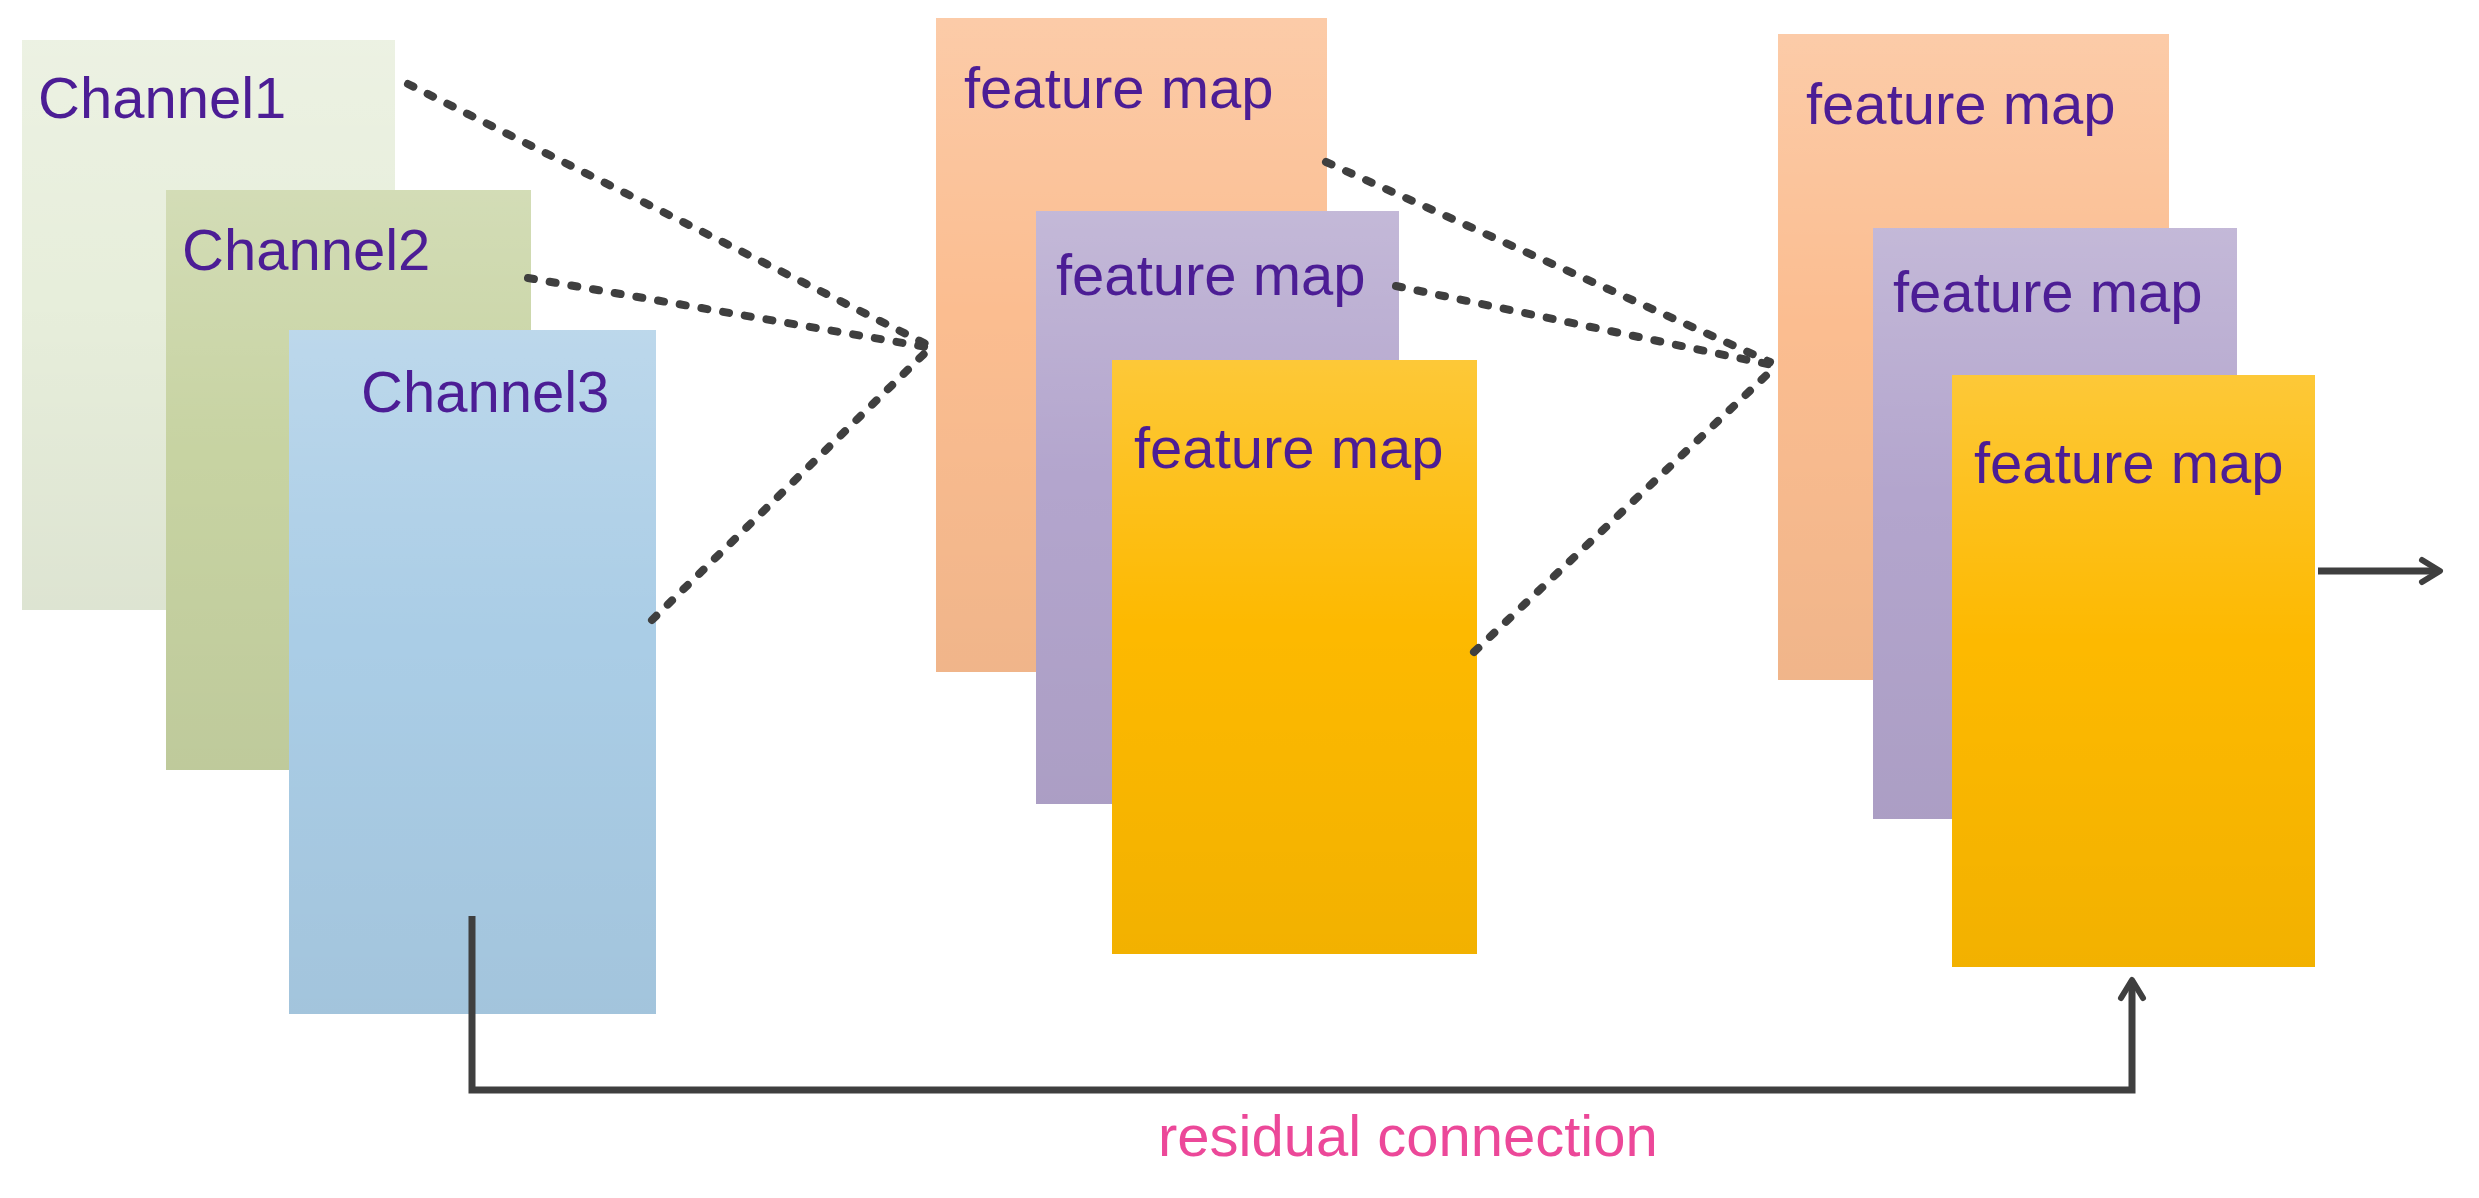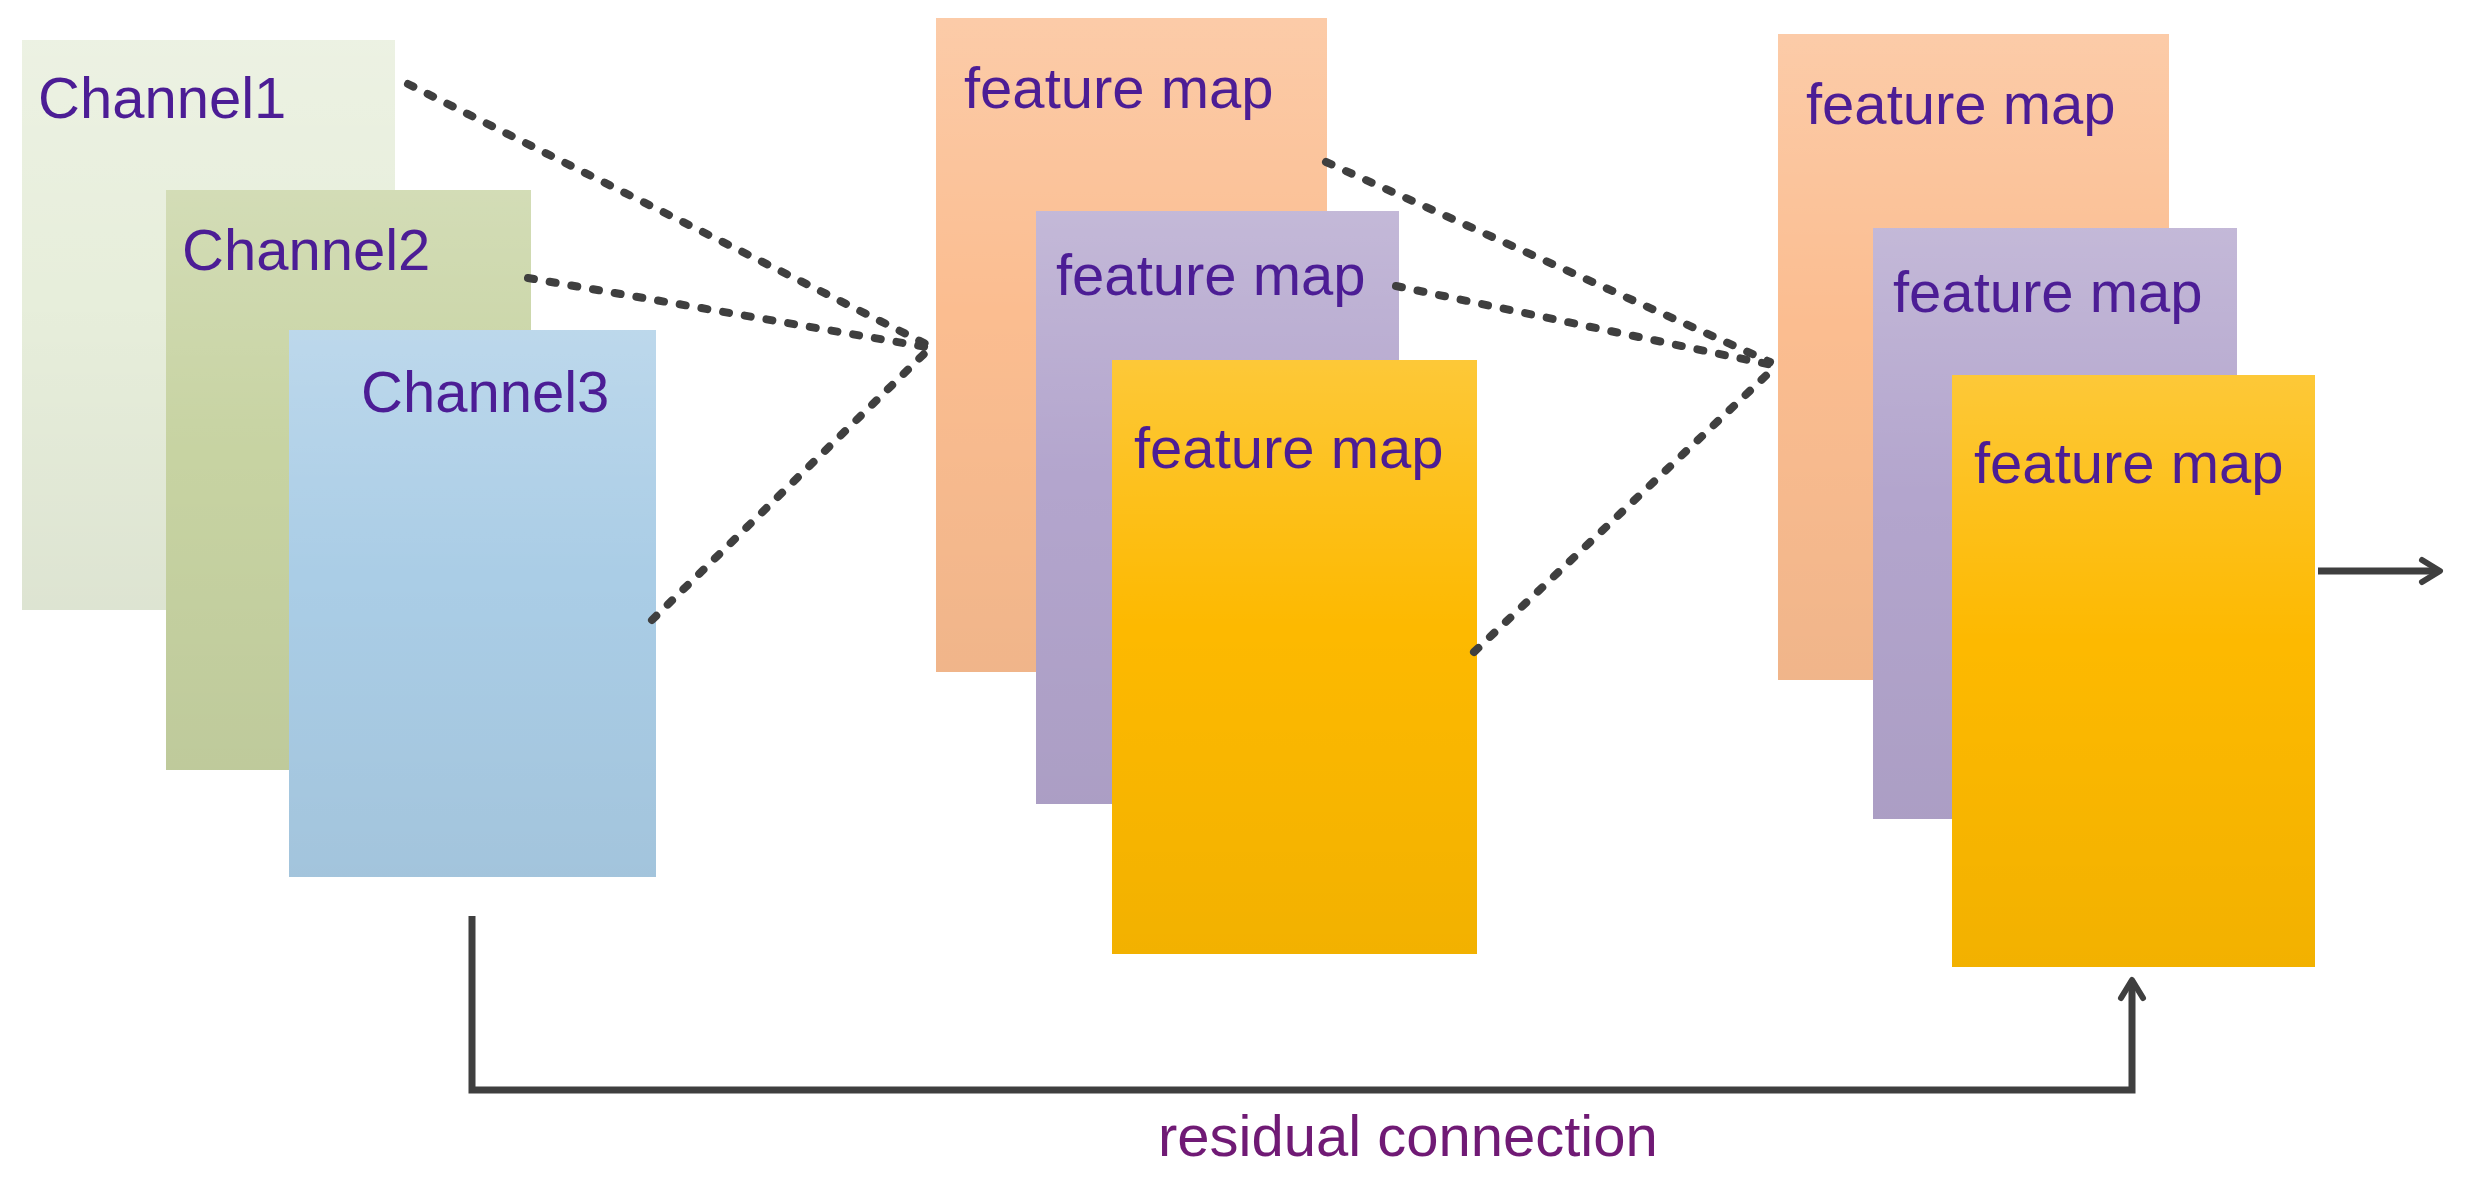--- a/index.html
+++ b/index.html
@@ -40,41 +40,41 @@
     position: absolute;
     font-size: 58px;
     line-height: 1.1;
     color: #4c1d95;
     white-space: nowrap;
     z-index: 1;
   }
   
   .ch1 { left: 22px;  top: 40px;  width: 373px; height: 570px; z-index: 1; }
   .ch2 { left: 166px; top: 190px; width: 365px; height: 580px; z-index: 2; }
-  .ch3 { left: 289px; top: 330px; width: 367px; height: 547px; z-index: 3; }
+  .ch3 { left: 289px; top: 330px; width: 367px; height: 684px; z-index: 3; }
   .ch1 .box-label { left: 16px; top: 26px; }
   .ch2 .box-label { left: 16px; top: 28px; }
   .ch3 .box-label { left: 72px; top: 30px; }
   
   .m-orange { left: 936px;  top: 18px;  width: 391px; height: 654px; z-index: 1; }
   .m-purple { left: 1036px; top: 211px; width: 363px; height: 593px; z-index: 2; }
   .m-gold   { left: 1112px; top: 360px; width: 365px; height: 594px; z-index: 3; }
   
   .r-orange { left: 1778px; top: 34px;  width: 391px; height: 646px; z-index: 1; }
   .r-purple { left: 1873px; top: 228px; width: 364px; height: 591px; z-index: 2; }
   .r-gold   { left: 1952px; top: 375px; width: 363px; height: 592px; z-index: 3; }
   .orange .box-label { left: 28px; top: 38px; }
   .purple .box-label { left: 20px; top: 32px; }
   .gold   .box-label { left: 22px; top: 56px; }
   .residual-label {
     position: absolute;
     left: 1158px;
     top: 1102px;
     font-size: 58px;
-    color: #701a75;
+    color: #ec4899;
     white-space: nowrap;
     z-index: 5;
   }
 </style>
 </head>
 <body>
 
 <div class="canvas">
 
   <div class="box ch1" style="background-color: rgb(231, 238, 219);">

